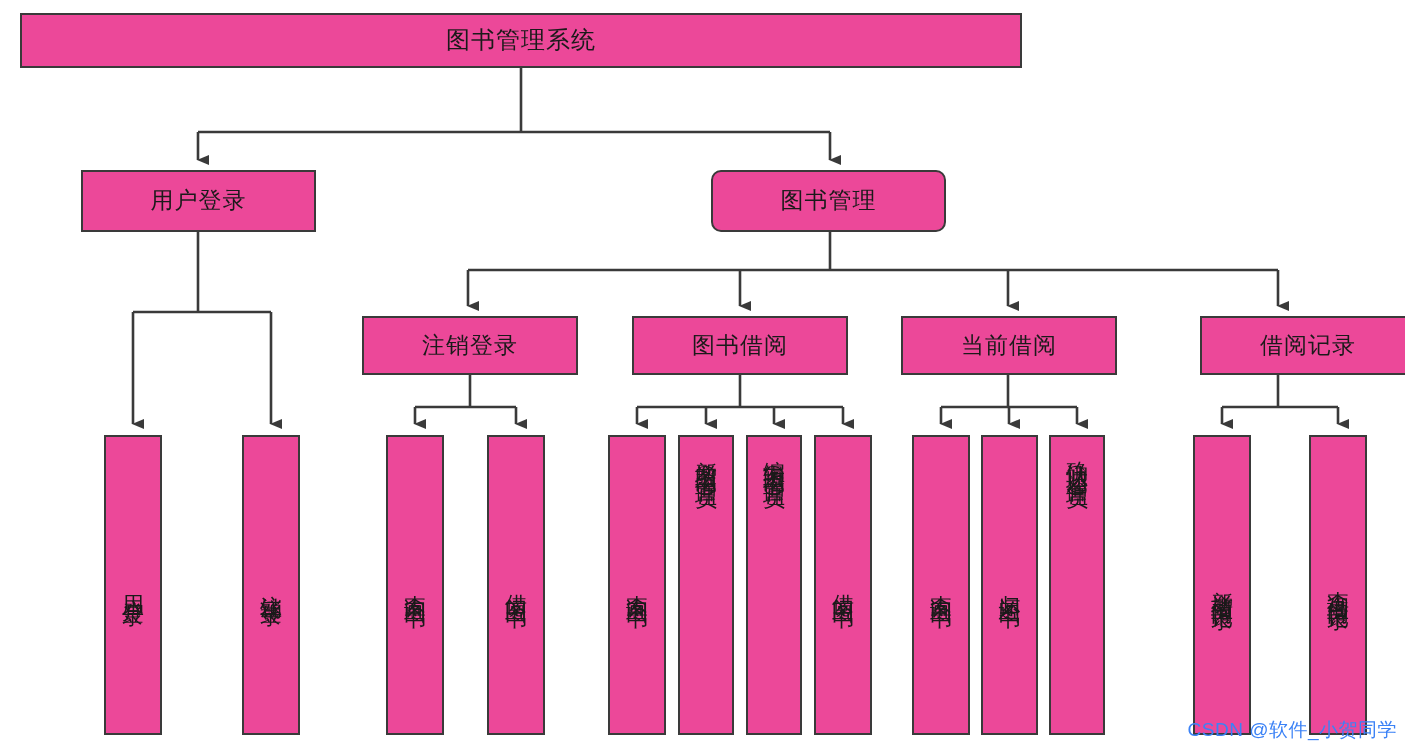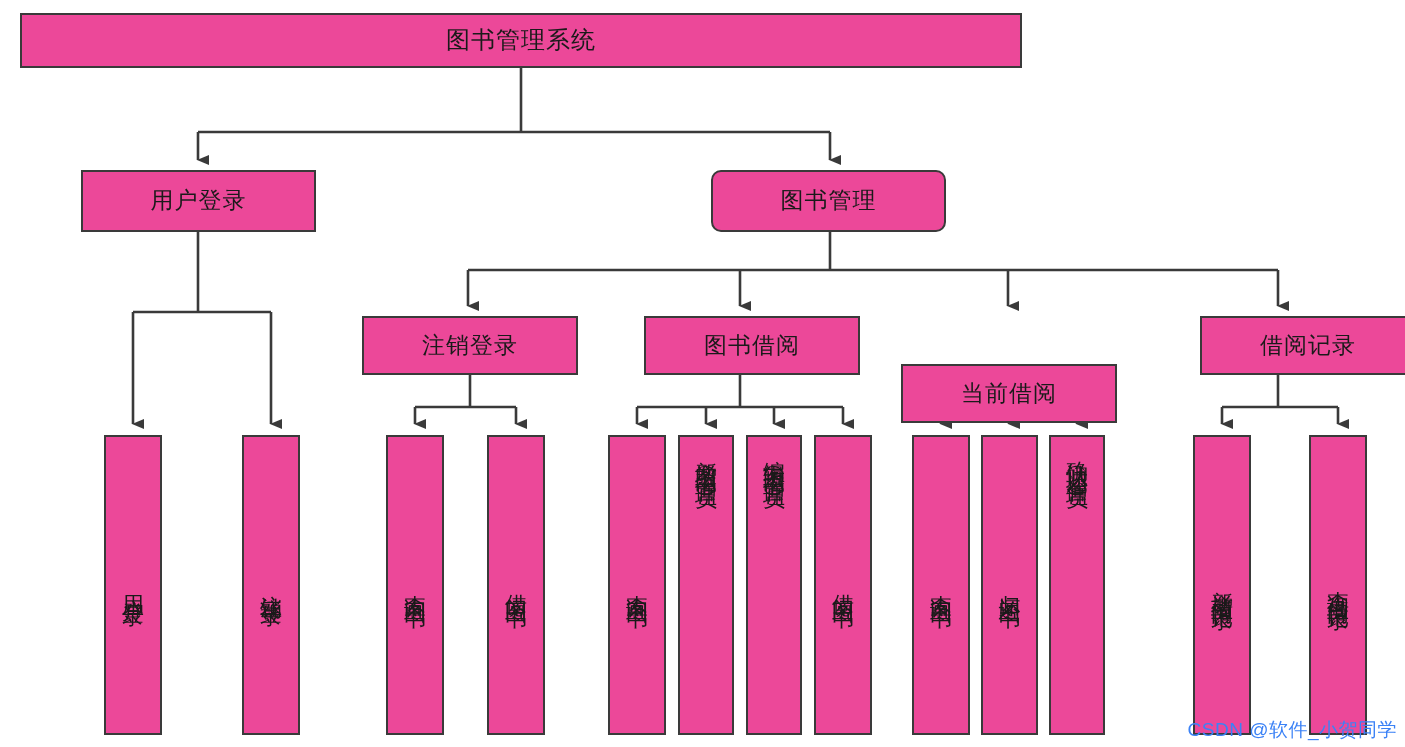--- a/index.html
+++ b/index.html
@@ -149,24 +149,24 @@
   <div class="node horiz" style="left:81px; top:170px; width:235px; height:62px;">
     <span class="node-label">用户登录</span>
   </div>
   <div class="node horiz" style="left:711px; top:170px; width:235px; height:62px;border-radius:10px;">
     <span class="node-label">图书管理</span>
   </div>
 
   <div class="node horiz" style="left:362px; top:316px; width:216px; height:59px;">
     <span class="node-label">注销登录</span>
   </div>
-  <div class="node horiz" style="left:632px; top:316px; width:216px; height:59px;margin-left:12px;">
+  <div class="node horiz" style="left:632px; top:316px; width:216px; height:59px;">
     <span class="node-label">图书借阅</span>
   </div>
-  <div class="node horiz" style="left:901px; top:316px; width:216px; height:59px;margin-top:48px;">
+  <div class="node horiz" style="left:901px; top:316px; width:216px; height:59px;">
     <span class="node-label">当前借阅</span>
   </div>
   <div class="node horiz" style="left:1200px; top:316px; width:216px; height:59px;">
     <span class="node-label">借阅记录</span>
   </div>
 
   <div class="node leaf mid-text" style="left:104px; top:435px; width:58px; height:300px;">
     <span class="node-label">用户登录</span>
   </div>
   <div class="node leaf mid-text" style="left:242px; top:435px; width:58px; height:300px;">

